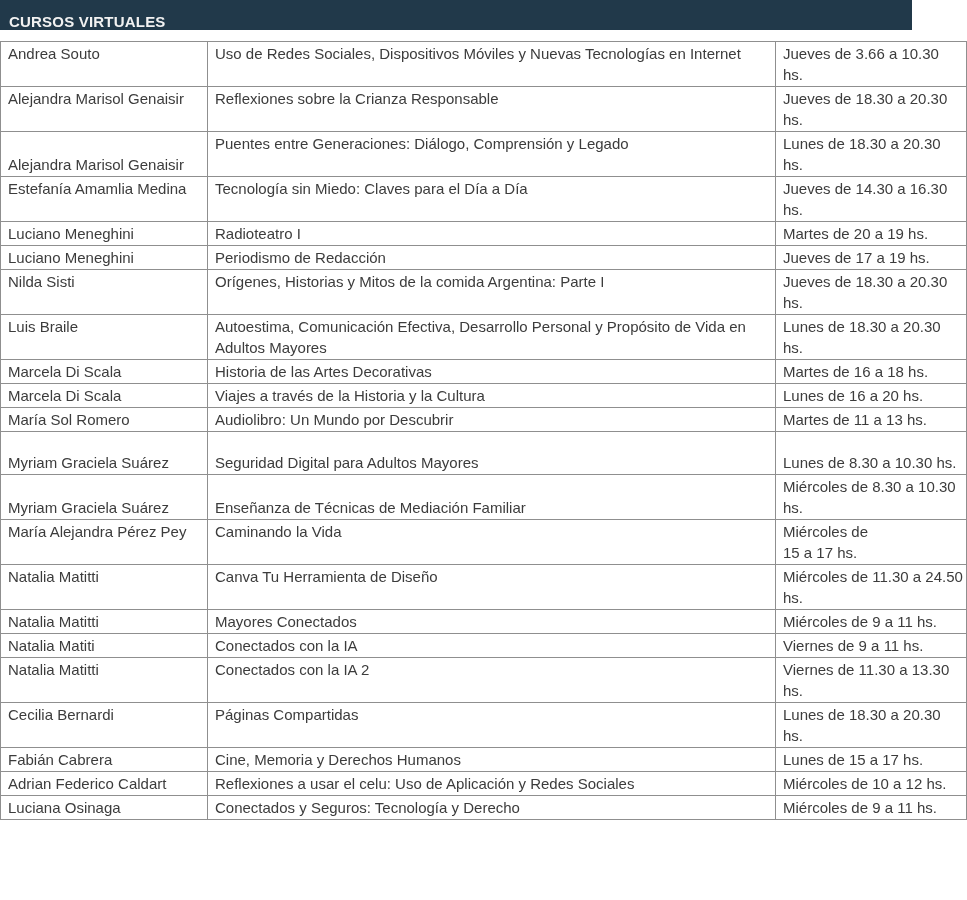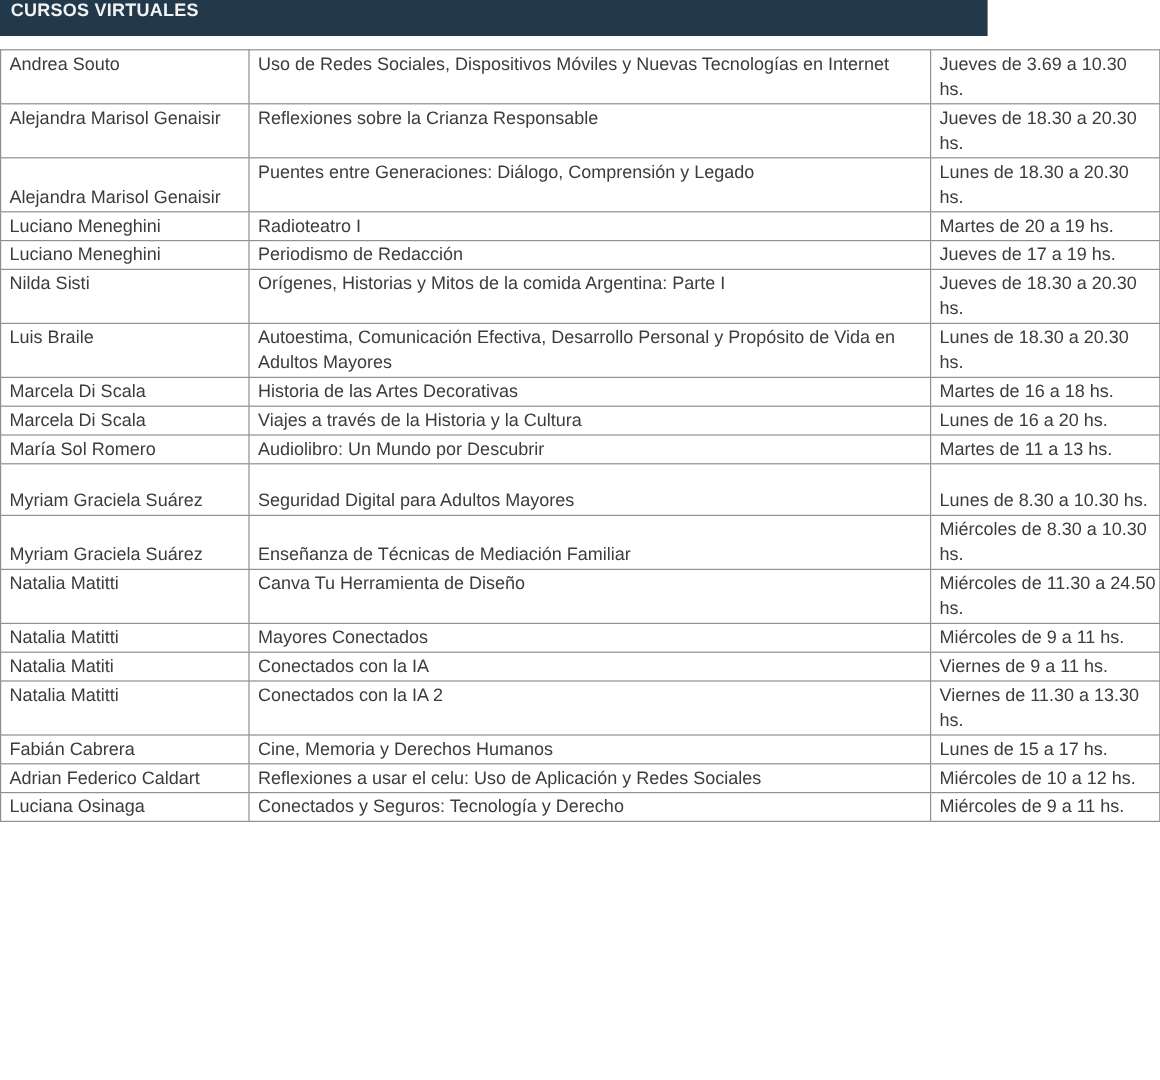--- a/index.html
+++ b/index.html
@@ -6,22 +6,22 @@
     --header_bg:#21394a; --header_text:#f2f2f2;
     --border:#8f8f8f; --text:#3c3c3c; --page_bg:#ffffff;
   }
   *{box-sizing:border-box;}
   html,body{margin:0;padding:0;}
   body{
     width:967px;height:900px;background:var(--page_bg);
     font-family:"Liberation Sans", sans-serif;color:var(--text);
   }
   .header-bar{
-    width:823px;height:30px;background:var(--header_bg);
-    display:flex;align-items:flex-start;padding-left:9px;
+    width:912px;height:30px;background:var(--header_bg);
+    display:flex;align-items:flex-end;padding-left:9px;
   }
   .header-title{
     color:var(--header_text);font-size:15px;font-weight:bold;letter-spacing:.2px;
   }
   table.courses{
     border-collapse:collapse;table-layout:fixed;width:966px;
     margin-top:11px;font-size:15px;color:var(--text);
   }
   col.c-name{width:207px;}
   col.c-course{width:568px;}
@@ -46,31 +46,36 @@
 <table class="courses">
   <colgroup>
       <col class="c-name">
       <col class="c-course">
       <col class="c-time">
     </colgroup>
   <tbody>
     <tr class="single">
       <td>Andrea Souto</td>
       <td>Uso de Redes Sociales, Dispositivos Móviles y Nuevas Tecnologías en Internet</td>
-      <td class="time">Jueves de 3.69 a 10.30 hs.</td>
+      <td class="time">Jueves de 3.66 a 10.30 hs.</td>
     </tr>
     <tr class="tall">
       <td>Alejandra Marisol Genaisir</td>
       <td>Reflexiones sobre la Crianza Responsable</td>
       <td class="time">Jueves de 18.30 a 20.30 hs.</td>
     </tr>
     <tr class="tall">
       <td class="vb">Alejandra Marisol Genaisir</td>
       <td>Puentes entre Generaciones: Diálogo, Comprensión y Legado</td>
       <td class="time">Lunes de 18.30 a 20.30 hs.</td>
+    </tr>
+    <tr class="tall">
+      <td>Estefanía Amamlia Medina</td>
+      <td>Tecnología sin Miedo: Claves para el Día a Día</td>
+      <td class="time">Jueves de 14.30 a 16.30 hs.</td>
     </tr>
     <tr class="single">
       <td>Luciano Meneghini</td>
       <td>Radioteatro I</td>
       <td class="time">Martes de 20 a 19 hs.</td>
     </tr>
     <tr class="single">
       <td>Luciano Meneghini</td>
       <td>Periodismo de Redacción</td>
       <td class="time">Jueves de 17 a 19 hs.</td>
@@ -104,38 +109,49 @@
       <td class="vb">Myriam Graciela Suárez</td>
       <td class="vb">Seguridad Digital para Adultos Mayores</td>
       <td class="time vb">Lunes de 8.30 a 10.30 hs.</td>
     </tr>
     <tr class="tall">
       <td class="vb">Myriam Graciela Suárez</td>
       <td class="vb">Enseñanza de Técnicas de Mediación Familiar</td>
       <td class="time">Miércoles de 8.30 a 10.30 hs.</td>
     </tr>
     <tr class="tall">
+      <td>María Alejandra Pérez Pey</td>
+      <td>Caminando la Vida</td>
+      <td class="time">Miércoles de
+15 a 17 hs.</td>
+    </tr>
+    <tr class="tall">
       <td>Natalia Matitti</td>
       <td>Canva Tu Herramienta de Diseño</td>
       <td class="time">Miércoles de 11.30 a 24.50 hs.</td>
     </tr>
     <tr class="single">
       <td>Natalia Matitti</td>
       <td>Mayores Conectados</td>
       <td class="time">Miércoles de 9 a 11 hs.</td>
     </tr>
     <tr class="single">
       <td>Natalia Matiti</td>
       <td>Conectados con la IA</td>
       <td class="time">Viernes de 9 a 11 hs.</td>
     </tr>
     <tr class="tall">
       <td>Natalia Matitti</td>
       <td>Conectados con la IA 2</td>
       <td class="time">Viernes de 11.30 a 13.30 hs.</td>
+    </tr>
+    <tr class="tall">
+      <td>Cecilia Bernardi</td>
+      <td>Páginas Compartidas</td>
+      <td class="time">Lunes de 18.30 a 20.30 hs.</td>
     </tr>
     <tr class="single">
       <td>Fabián Cabrera</td>
       <td>Cine, Memoria y Derechos Humanos</td>
       <td class="time">Lunes de 15 a 17 hs.</td>
     </tr>
     <tr class="single">
       <td>Adrian Federico Caldart</td>
       <td>Reflexiones a usar el celu: Uso de Aplicación y Redes Sociales</td>
       <td class="time">Miércoles de 10 a 12 hs.</td>

